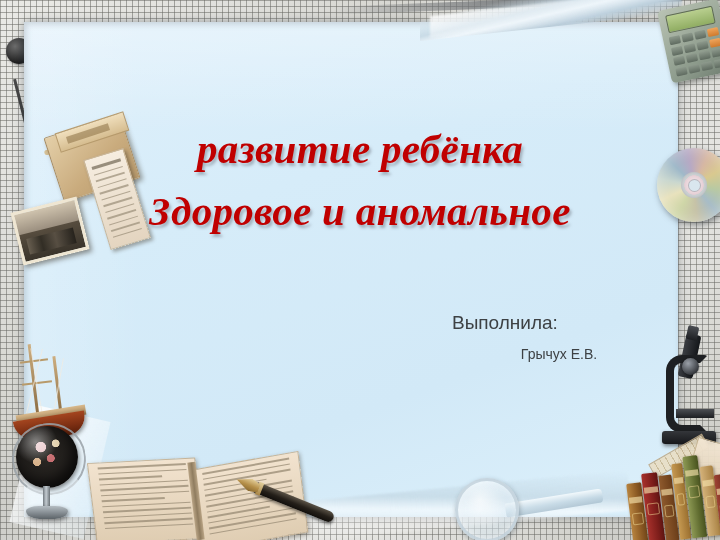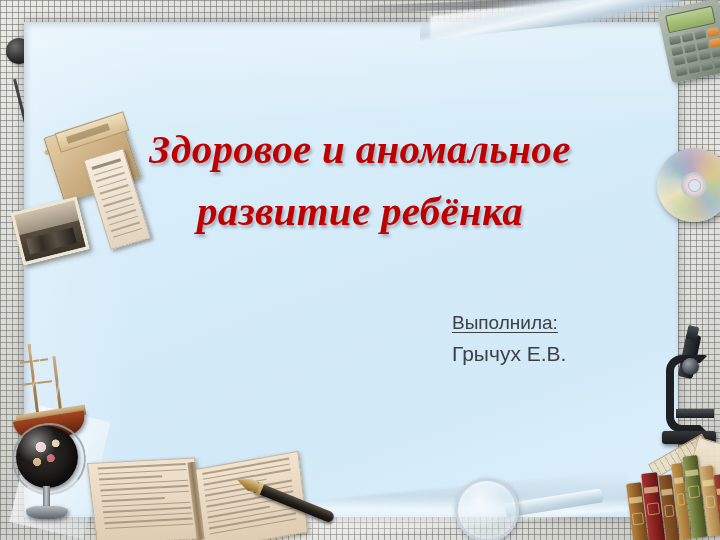--- a/index.html
+++ b/index.html
@@ -146,32 +146,32 @@
   .subtitle-wrap {
     position: absolute;
     left: 452px;
     top: 310px;
     width: 214px;
     color: #3d4144;
   }
   .sub-head {
     font-size: 19px;
     line-height: 26px;
-    text-decoration: underline;
     text-underline-offset: 3px;
     margin-bottom: 6px;
   }
   .sub-body {
     font-size: 17.5px;
     line-height: 22px;
     margin-bottom: 10px;
   }
   .sub-name {
-    font-size: 21px;
+    font-size: 14px;
     line-height: 24px;
+    text-align: center;
   }
 
   
   .deco { position: absolute; pointer-events: none; }
 
   
   .compass { left: -4px; top: 34px; width: 120px; height: 130px; }
   .comp-leg {
     position: absolute;
     width: 10px; height: 96px;
@@ -709,22 +709,22 @@
     <span class="bk1"></span>
       <span class="bk2"></span>
       <span class="bk3"></span>
     <span class="bk4"></span>
       <span class="bk5"></span>
       <span class="bk6"></span>
     <span class="bk7"></span>
   </div>
 
   <div class="title-wrap">
+    <div class="title-line">развитие ребёнка</div>
     <div class="title-line">Здоровое и аномальное</div>
-    <div class="title-line">развитие ребёнка</div>
   </div>
 
   <div class="subtitle-wrap">
     <div class="sub-head">Выполнила:</div>
     <div class="sub-name">Грычух  Е.В.</div>
   </div>
 
 </div>
 
 </body></html>

